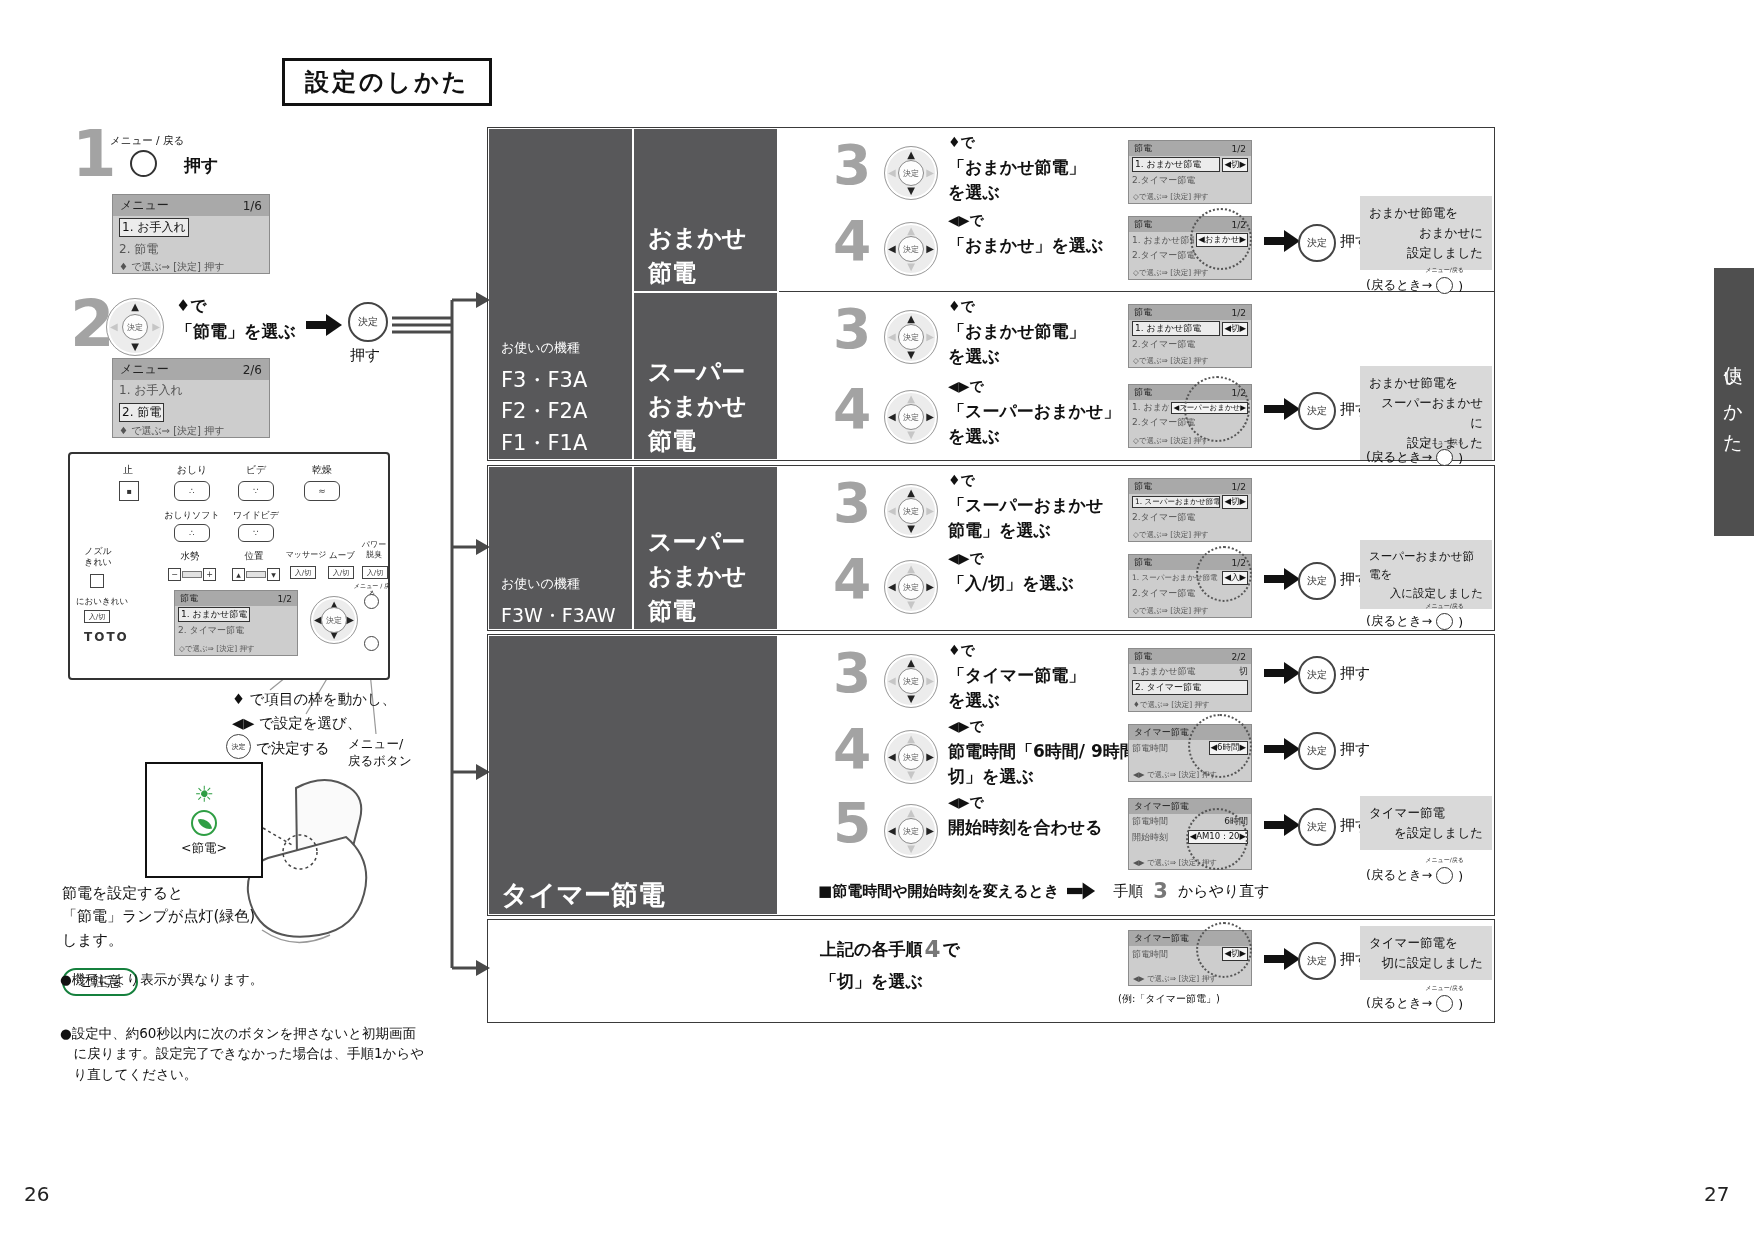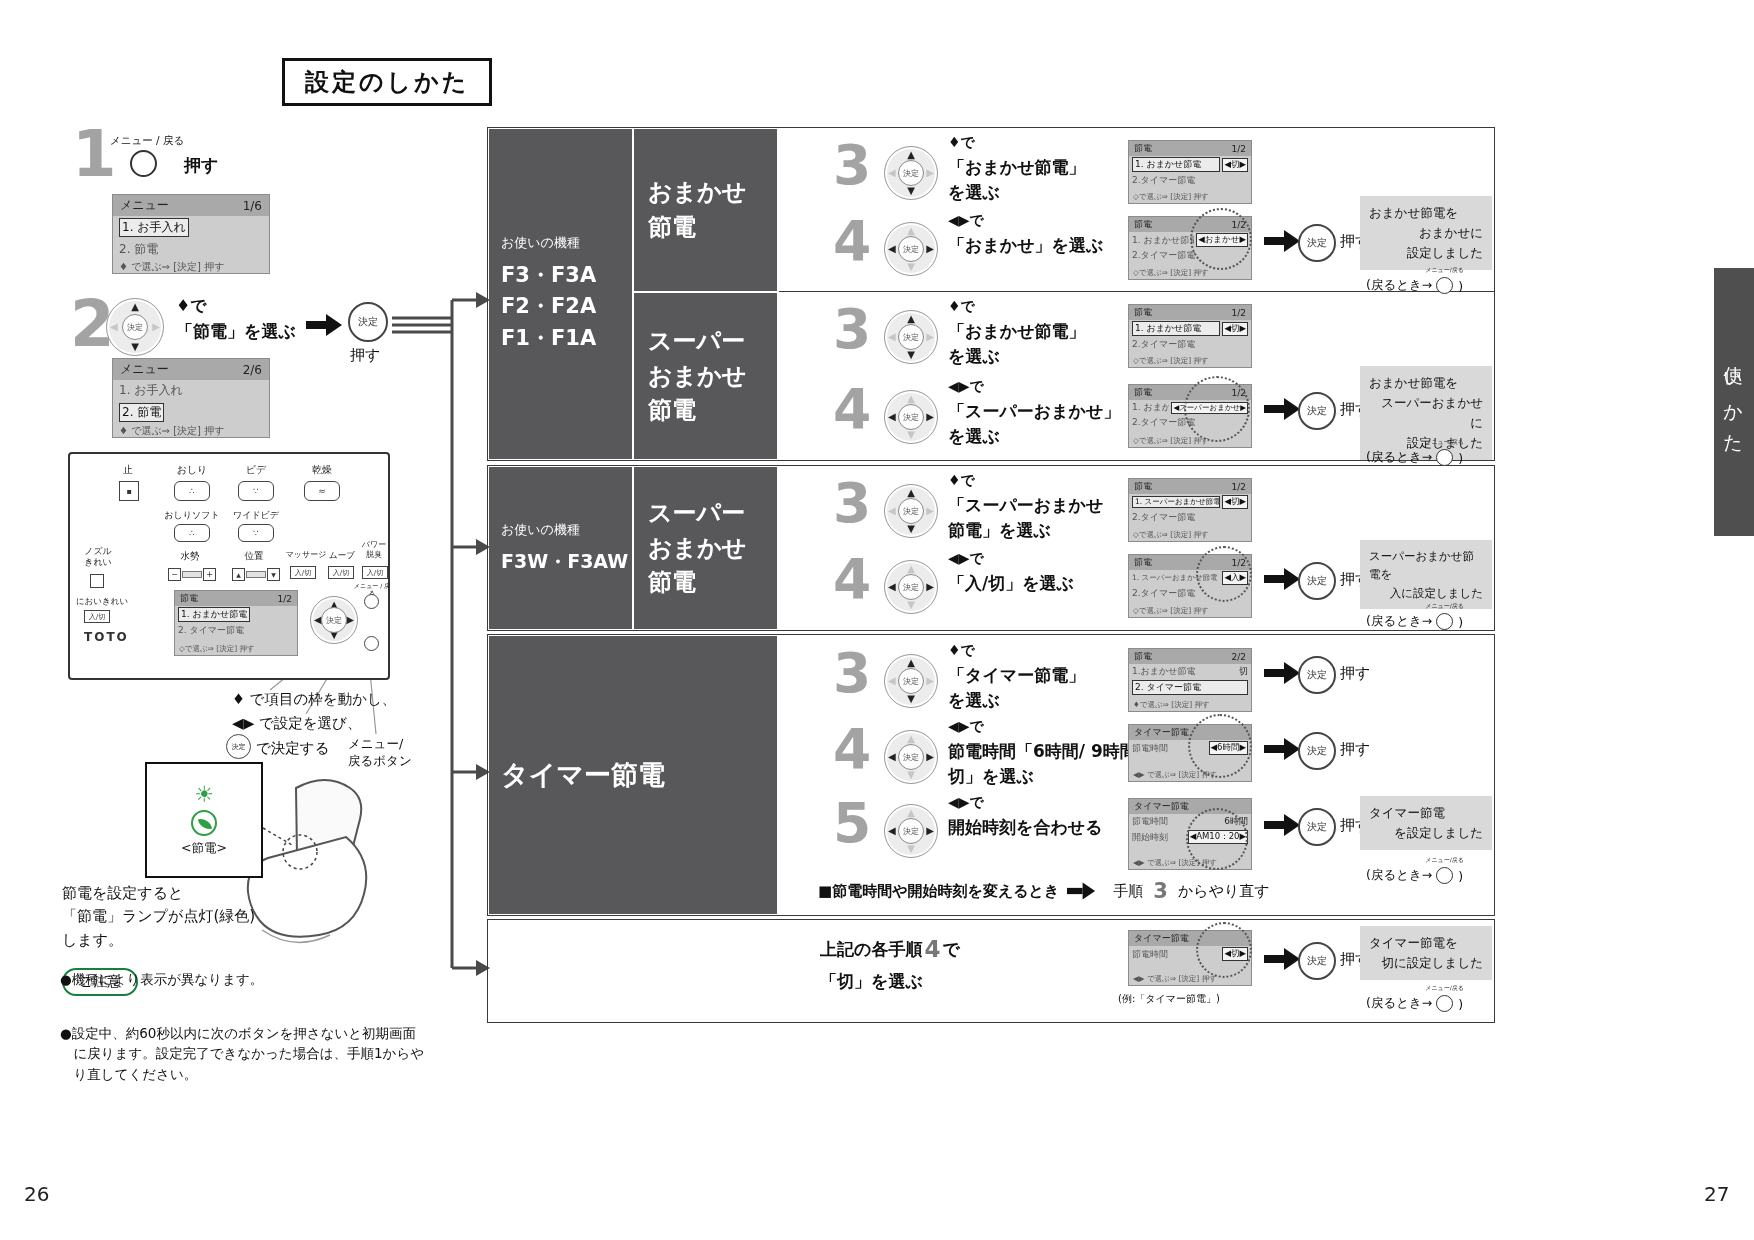--- a/index.html
+++ b/index.html
@@ -56,23 +56,23 @@
 
 .result{position:absolute;background:#d9d9d9;padding:7px 9px;font-size:12.5px;line-height:1.6;color:#111}
 .result .r1{text-align:left}
 .result .r2{text-align:right;white-space:pre-line}
 
 .ret{position:absolute;font-size:12.5px;display:flex;align-items:flex-end;gap:1px;color:#111}
 .ret .mbw{position:relative;width:24px;height:28px}
 .ret .mbl{position:absolute;top:0;left:-8px;font-size:6px;white-space:nowrap;color:#333}
 .ret .mbc{position:absolute;bottom:0;left:3px;width:17px;height:17px;border:1.5px solid #333;border-radius:50%;background:#fff}
 
-.dark{position:absolute;background:#58585a;color:#fff;display:flex;flex-direction:column;justify-content:center}
+.dark{position:absolute;background:#58585a;color:#fff;display:flex;flex-direction:column;justify-content:flex-end}
 .dark .ml{font-size:13px;margin-bottom:8px}
-.dark .models{font-size:21px;font-weight:bold;line-height:1.5;white-space:pre-line}
+.dark .models{font-size:21px;font-weight:normal;line-height:1.5;white-space:pre-line}
 .dark .cellh{font-size:24px;font-weight:bold;line-height:1.45;white-space:pre-line}
 .dark .cellh.big{font-size:27px}
 .gwrap{position:absolute;border:1px solid #3a3a3a}
 .gline{position:absolute;background:#3a3a3a}
 
 .remote{position:absolute;border:2px solid #333;border-radius:4px;background:#fff}
 .rlabel{position:absolute;font-size:10px;color:#222;text-align:center;white-space:pre-line;line-height:1.2}
 .rbtn{position:absolute;border:1.5px solid #444;border-radius:6px;background:#fff;display:flex;align-items:center;justify-content:center;font-size:9px;color:#444}
 .rsq{position:absolute;border:1.5px solid #444;background:#fff;display:flex;align-items:center;justify-content:center;font-size:8px;color:#333}
 .rbar{position:absolute;background:#e2e2e2;border:1px solid #777}

